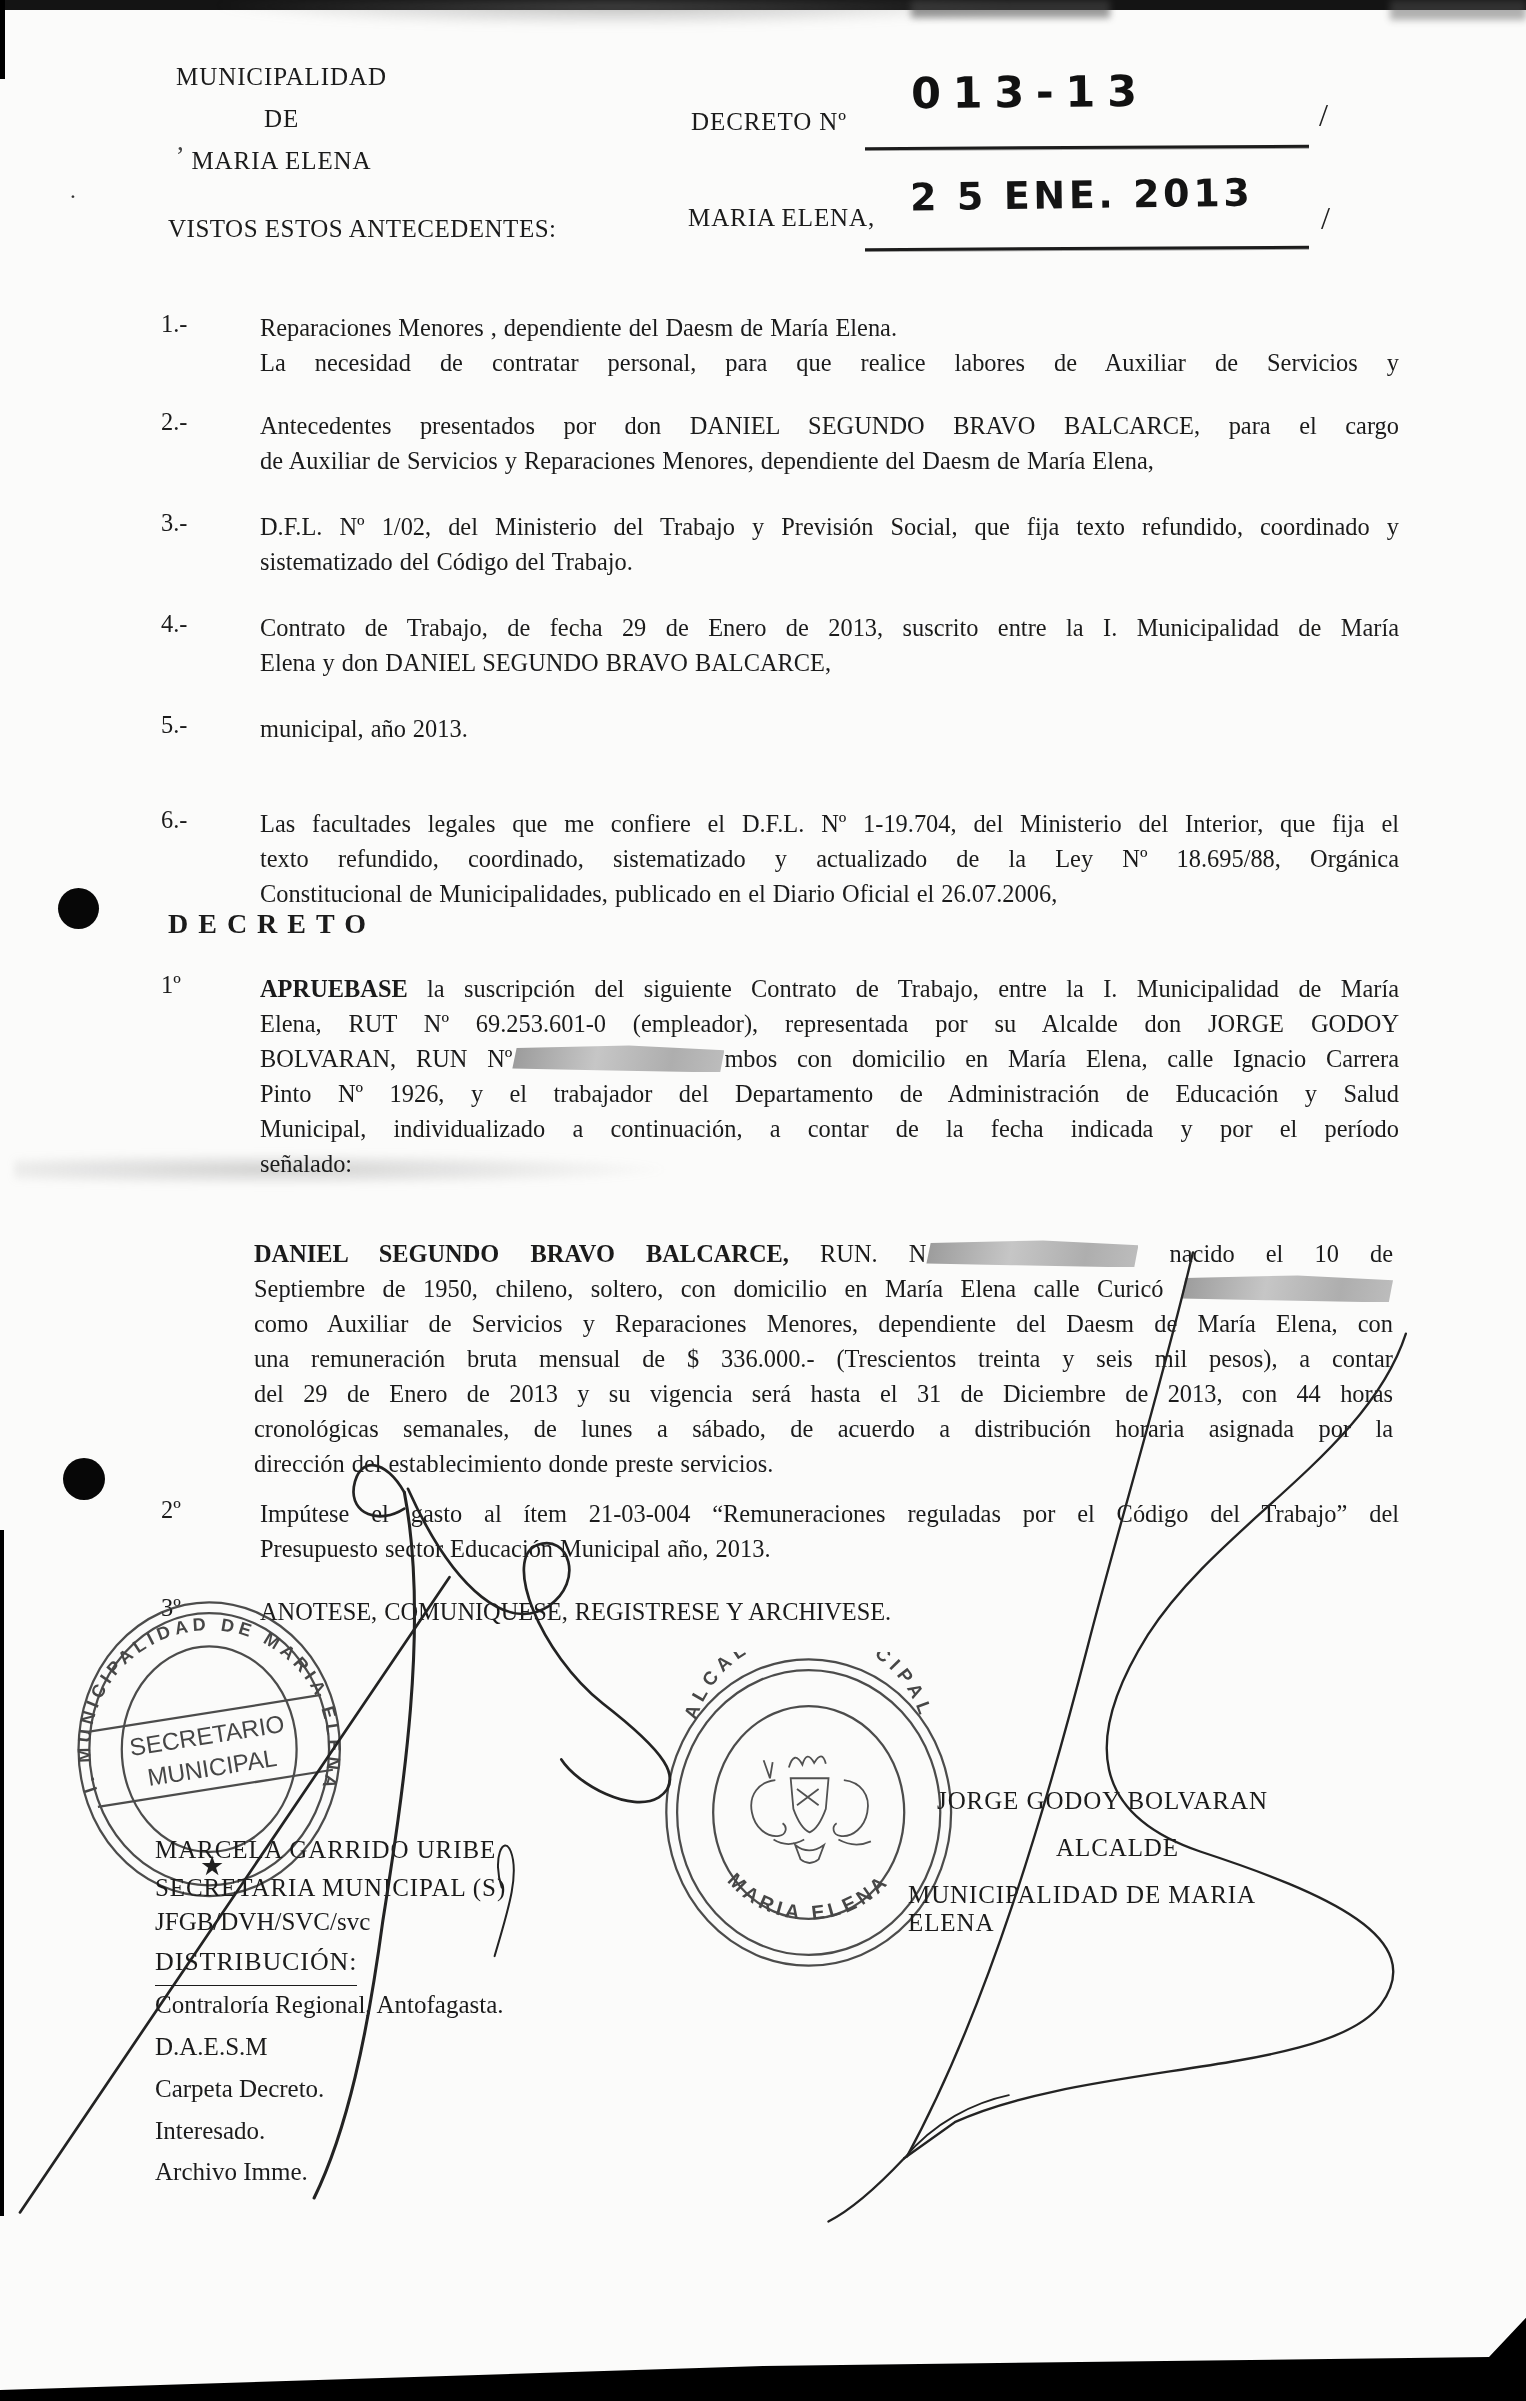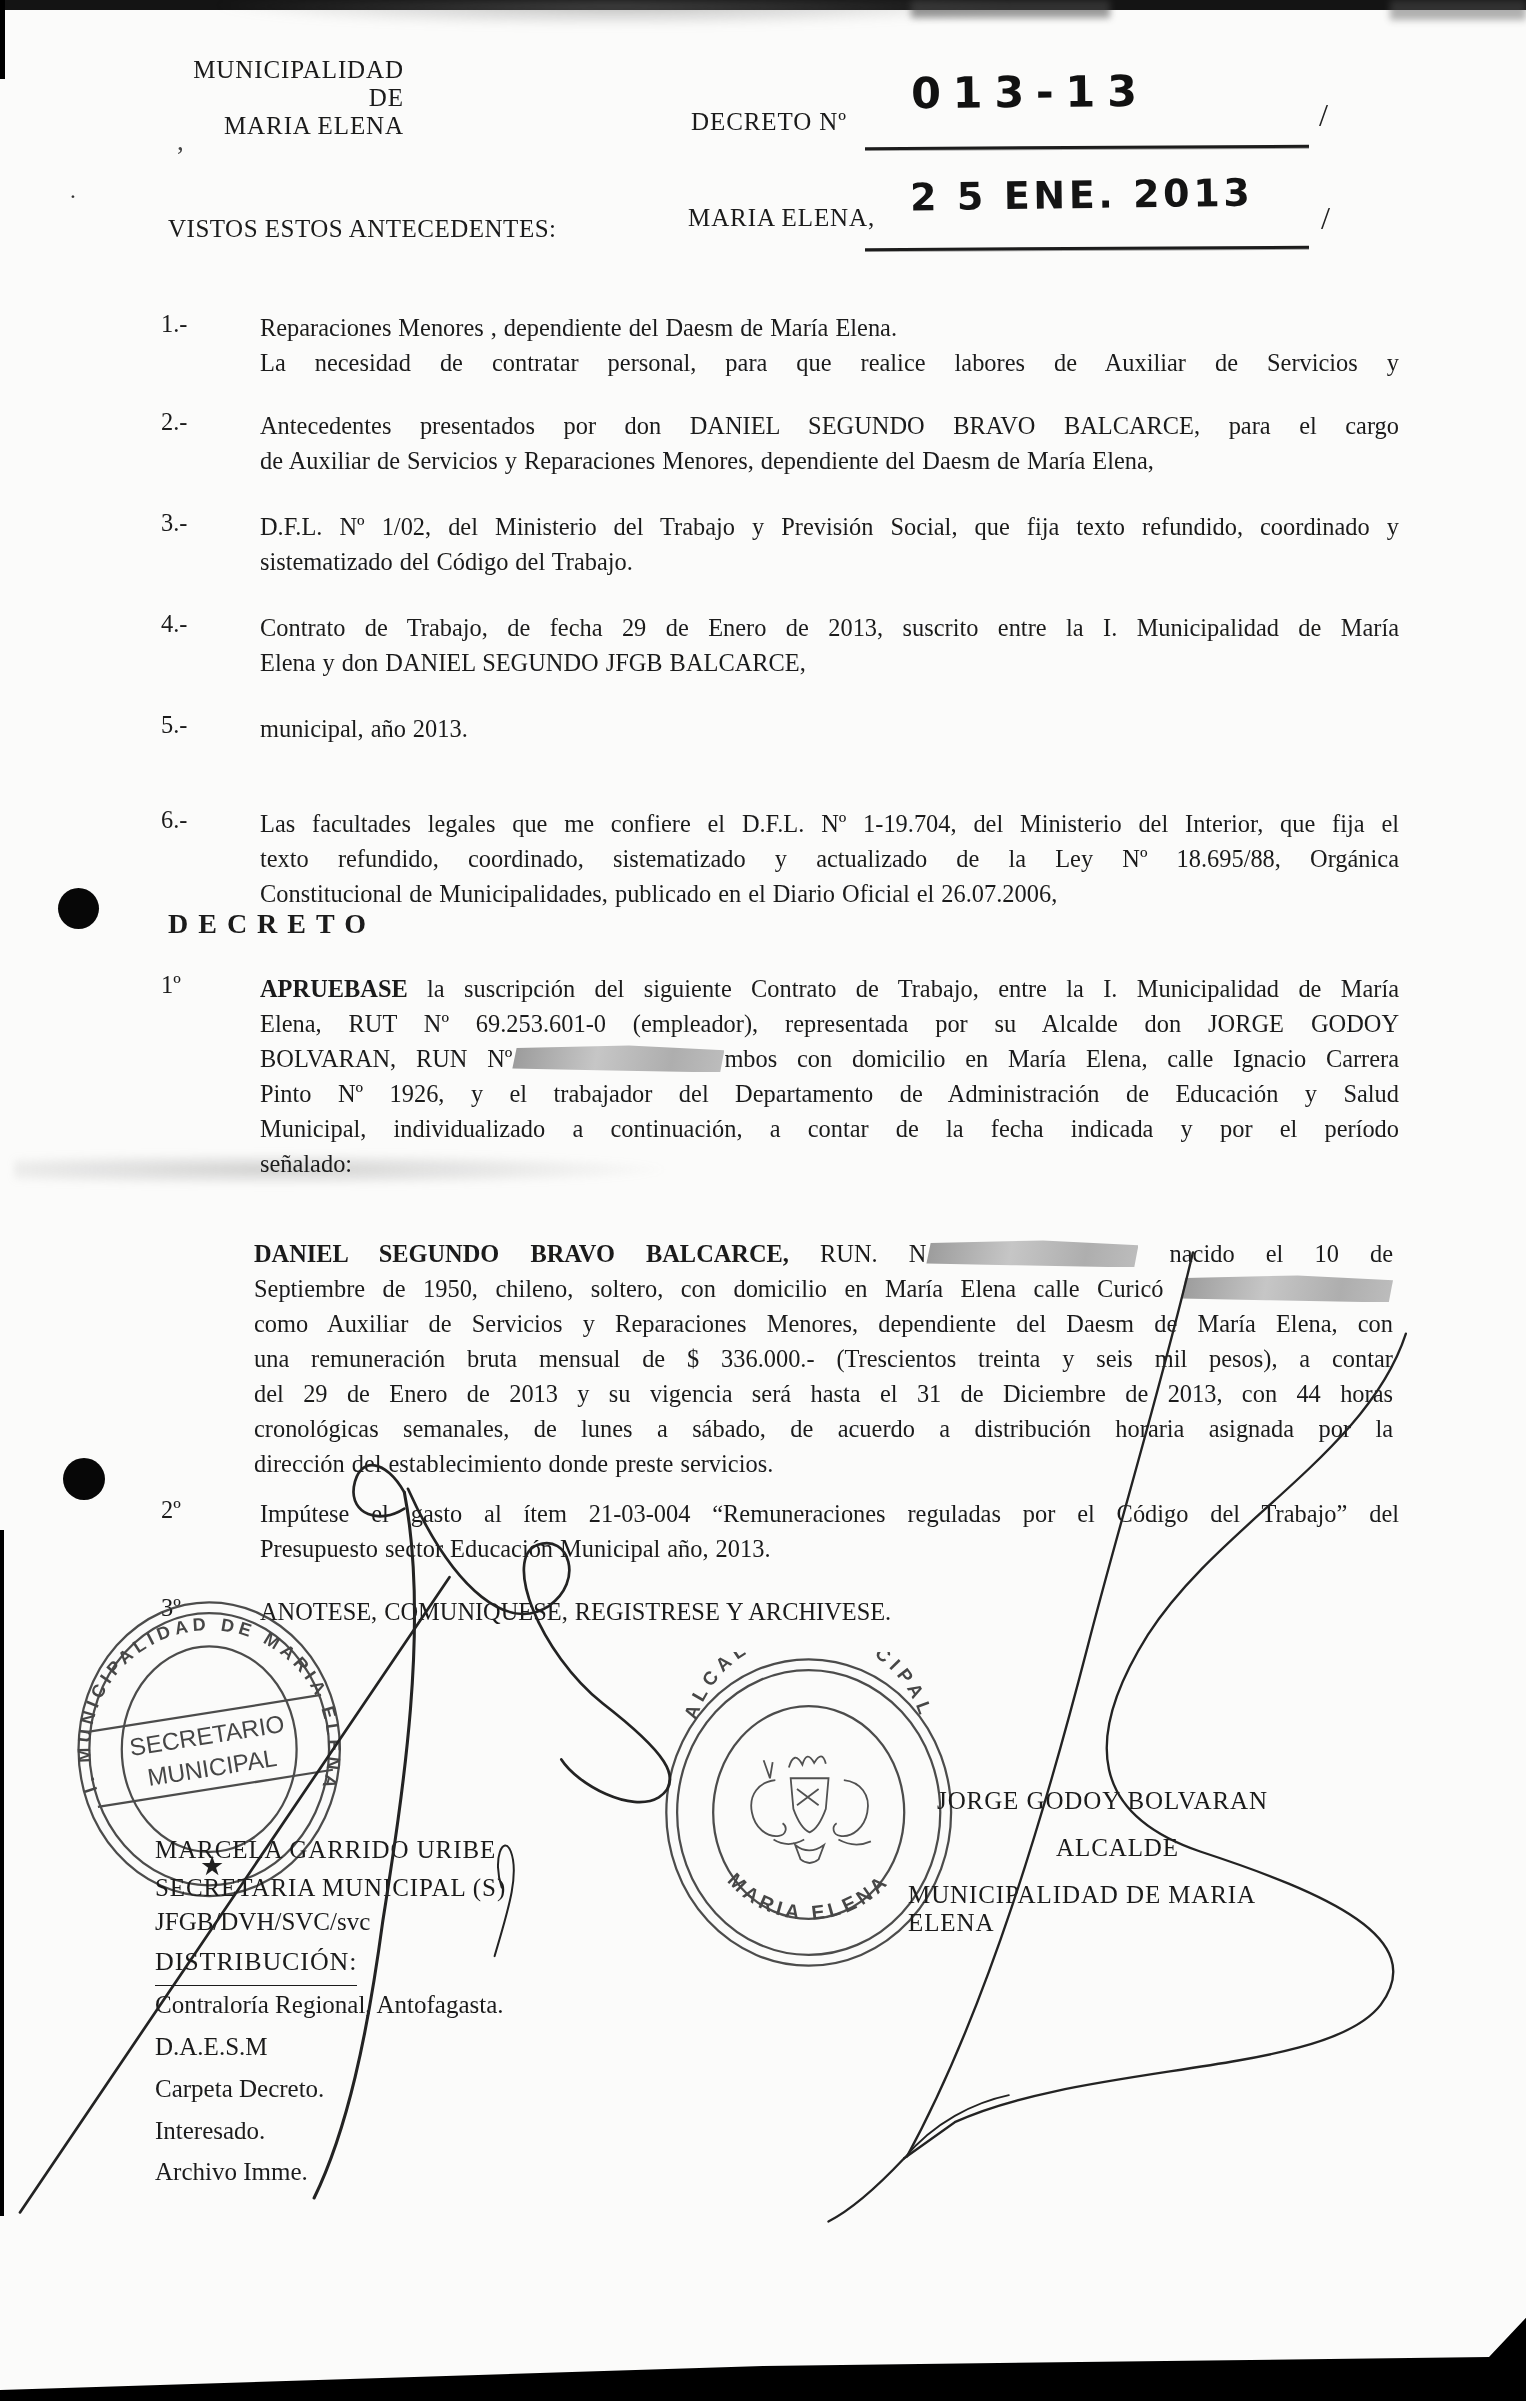--- a/index.html
+++ b/index.html
@@ -21,22 +21,22 @@
   .leftedge-long{position:absolute;left:0;top:1530px;width:3.6px;height:686px;background:#000;}
   .midsmudge{position:absolute;left:13.5px;top:1153px;width:650px;height:32.5px;
     background:radial-gradient(ellipse at 40% 50%,rgba(140,140,140,.38),rgba(140,140,140,0) 72%);filter:blur(3.6px);}
   .bottomwedge{position:absolute;left:0;top:2306px;width:1526px;height:96px;background:#000;
     clip-path:polygon(0 84px,763px 60px,1489px 51px,1526px 11.7px,1526px 96px,0 96px);}
   .punch{position:absolute;border-radius:50%;background:#070707;}
   .punch1{left:58px;top:888px;width:41px;height:41px;}
   .punch2{left:63px;top:1458px;width:42px;height:42px;}
 
   
-  .org{position:absolute;left:159px;top:56px;width:245px;text-align:right;
-    font-size:25px;line-height:28px;letter-spacing:0.9px;}
+  .org{position:absolute;left:159px;top:56px;width:245px;text-align:center;
+    font-size:25px;line-height:42px;letter-spacing:0.9px;}
   .artifact-comma{position:absolute;left:177px;top:126px;font-size:27px;color:#444;}
   .artifact-dot{position:absolute;left:70px;top:177px;font-size:23.5px;color:#333;}
   .dec-label{position:absolute;left:691px;top:108px;font-size:25px;letter-spacing:0.9px;font-family:Liberation Serif, serif;}
   .dec-num{position:absolute;left:911px;top:67px;font-size:43px;font-weight:bold;
     font-family:"DejaVu Sans",sans-serif;letter-spacing:11.7px;color:#111;transform:rotate(-.6deg);}
   .rule{position:absolute;height:2.7px;background:#1c1c1c;box-shadow:0 0.9px 0 rgba(0,0,0,.35);}
   .rule1{left:865px;top:146px;width:444px;transform:rotate(-.3deg);}
   .rule2{left:865px;top:247px;width:444px;transform:rotate(-.3deg);}
   .slash{position:absolute;font-size:32.5px;color:#222;}
   .slash1{left:1319px;top:97px;}
@@ -127,21 +127,21 @@
       <div class="tline tline-last">de Auxiliar de Servicios y Reparaciones Menores, dependiente del Daesm de María Elena,</div>
     </div>
   <div class="num n3">3.-</div>
   <div class="lines t3">
       <div class="tline">D.F.L. Nº 1/02, del Ministerio del Trabajo y Previsión Social, que fija texto refundido, coordinado y</div>
       <div class="tline tline-last">sistematizado del Código del Trabajo.</div>
     </div>
   <div class="num n4">4.-</div>
   <div class="lines t4">
       <div class="tline">Contrato de Trabajo, de fecha 29 de Enero de 2013, suscrito entre la I. Municipalidad de María</div>
-      <div class="tline tline-last">Elena y don DANIEL SEGUNDO JFGB BALCARCE,</div>
+      <div class="tline tline-last">Elena y don DANIEL SEGUNDO BRAVO BALCARCE,</div>
     </div>
   <div class="num n5">5.-</div>
   <div class="lines t5">
       <div class="tline tline-last">municipal, año 2013.</div>
     </div>
   <div class="num n6">6.-</div>
   <div class="lines t6">
       <div class="tline">Las facultades legales que me confiere el D.F.L. Nº 1-19.704, del Ministerio del Interior, que fija el</div>
       <div class="tline">texto  refundido,  coordinado,  sistematizado  y  actualizado  de  la  Ley  Nº  18.695/88,  Orgánica</div>
       <div class="tline tline-last">Constitucional de Municipalidades, publicado en el Diario Oficial el 26.07.2006,</div>

